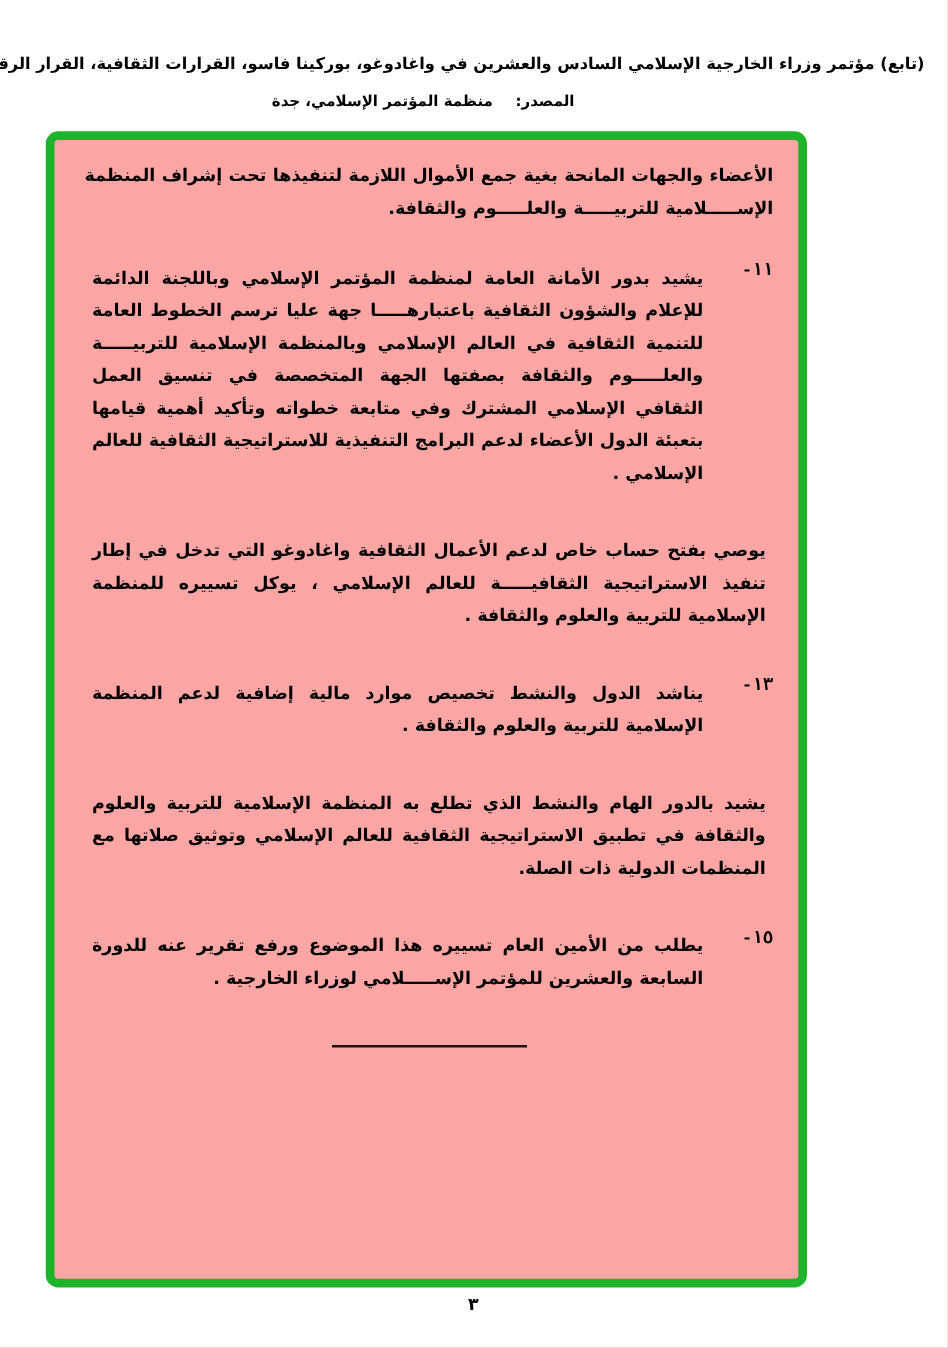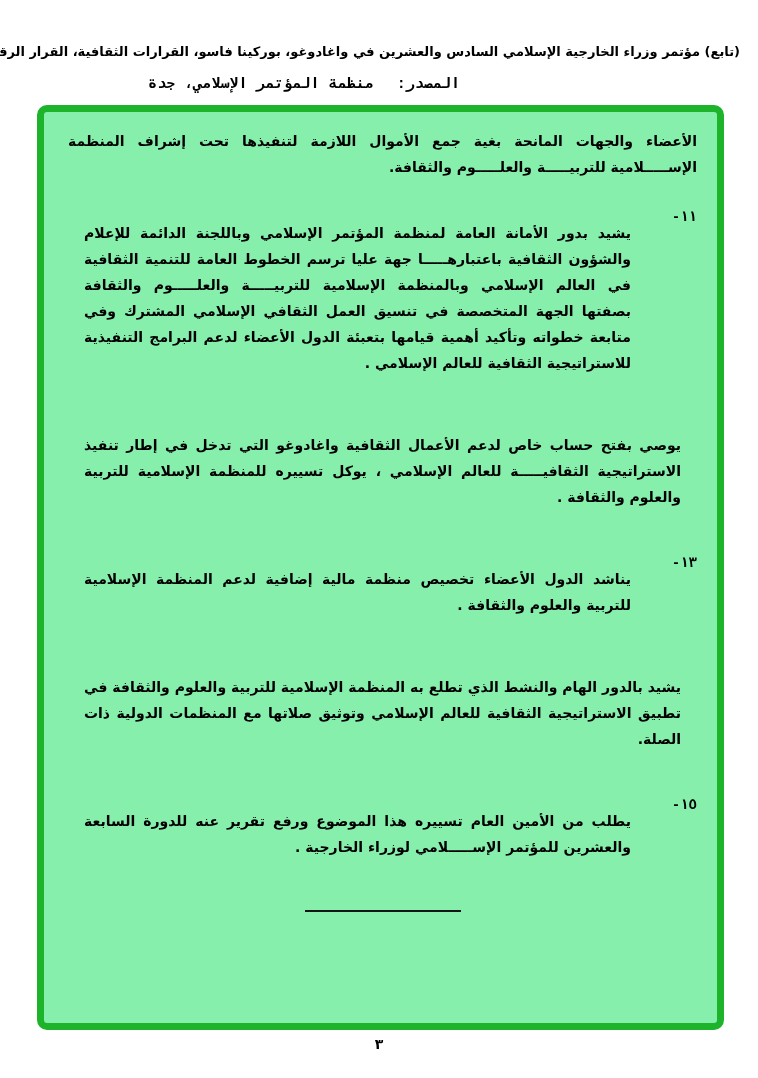--- a/index.html
+++ b/index.html
@@ -22,57 +22,56 @@
     font-size: 13px;
     font-weight: bold;
     text-align: right;
     white-space: nowrap;
     letter-spacing: 0;
   }
   .source-line {
     position: absolute;
     top: 74px;
     right: 298px;
-    font-size: 15px;
+    font-size: 12px;
     font-weight: bold;
     white-space: nowrap;
-    font-family: Liberation Mono, monospace;
   }
   .source-line .source-value { margin-right: 14px; }
   .frame {
     position: absolute;
     top: 105px;
     left: 37px;
-    width: 687px;
+    width: 609px;
     height: 925px;
     box-sizing: border-box;
     border: 7px solid #1db32b;
     border-radius: 10px;
     padding: 16px 20px 0 24px;
-    background: #86efac;
+    background: #fca5a5;
   }
   .intro {
     margin: 0;
     font-size: 14px;
     font-weight: bold;
     line-height: 26px;
     text-align: justify;
   }
   .item { display: flex; margin-top: 24px; }
   .item .num {
     flex: none;
     width: 50px;
     font-size: 14px;
     font-weight: bold;
     line-height: 26px;
     font-family: Liberation Mono, monospace;
   }
   .item .txt {
     flex: 1;
-    margin: 16px;
+    margin: 6px;
     font-size: 14px;
     font-weight: bold;
     line-height: 26px;
     text-align: justify;
   }
   .divider {
     width: 156px;
     height: 0;
     border-top: 2px solid #151515;
     margin: 34px auto 0;
@@ -107,21 +106,21 @@
       <span class="num">١١-</span>
       <p class="txt">يشيد بدور الأمانة العامة لمنظمة المؤتمر الإسلامي وباللجنة الدائمة للإعلام والشؤون الثقافية باعتبارهـــــا جهة عليا ترسم الخطوط العامة للتنمية الثقافية في العالم الإسلامي وبالمنظمة الإسلامية للتربيـــــة والعلـــــوم والثقافة بصفتها الجهة المتخصصة في تنسيق العمل الثقافي الإسلامي المشترك وفي متابعة خطواته وتأكيد أهمية قيامها بتعبئة الدول الأعضاء لدعم البرامج التنفيذية للاستراتيجية الثقافية للعالم الإسلامي .</p>
     </div>
 
     <div class="item">
       <p class="txt">يوصي بفتح حساب خاص لدعم الأعمال الثقافية واغادوغو التي تدخل في إطار تنفيذ الاستراتيجية الثقافيـــــة للعالم الإسلامي ، يوكل تسييره للمنظمة الإسلامية للتربية والعلوم والثقافة .</p>
     </div>
 
     <div class="item">
       <span class="num">١٣-</span>
-      <p class="txt">يناشد الدول الأعضاء تخصيص منظمة مالية إضافية لدعم المنظمة الإسلامية للتربية والعلوم والثقافة .</p>
+      <p class="txt">يناشد الدول والنشط تخصيص موارد مالية إضافية لدعم المنظمة الإسلامية للتربية والعلوم والثقافة .</p>
     </div>
 
     <div class="item">
       <p class="txt">يشيد بالدور الهام والنشط الذي تطلع به المنظمة الإسلامية للتربية والعلوم والثقافة في تطبيق الاستراتيجية الثقافية للعالم الإسلامي وتوثيق صلاتها مع المنظمات الدولية ذات الصلة.</p>
     </div>
 
     <div class="item">
       <span class="num">١٥-</span>
       <p class="txt">يطلب من الأمين العام تسييره هذا الموضوع ورفع تقرير عنه للدورة السابعة والعشرين للمؤتمر الإســـــلامي لوزراء الخارجية .</p>
     </div>

